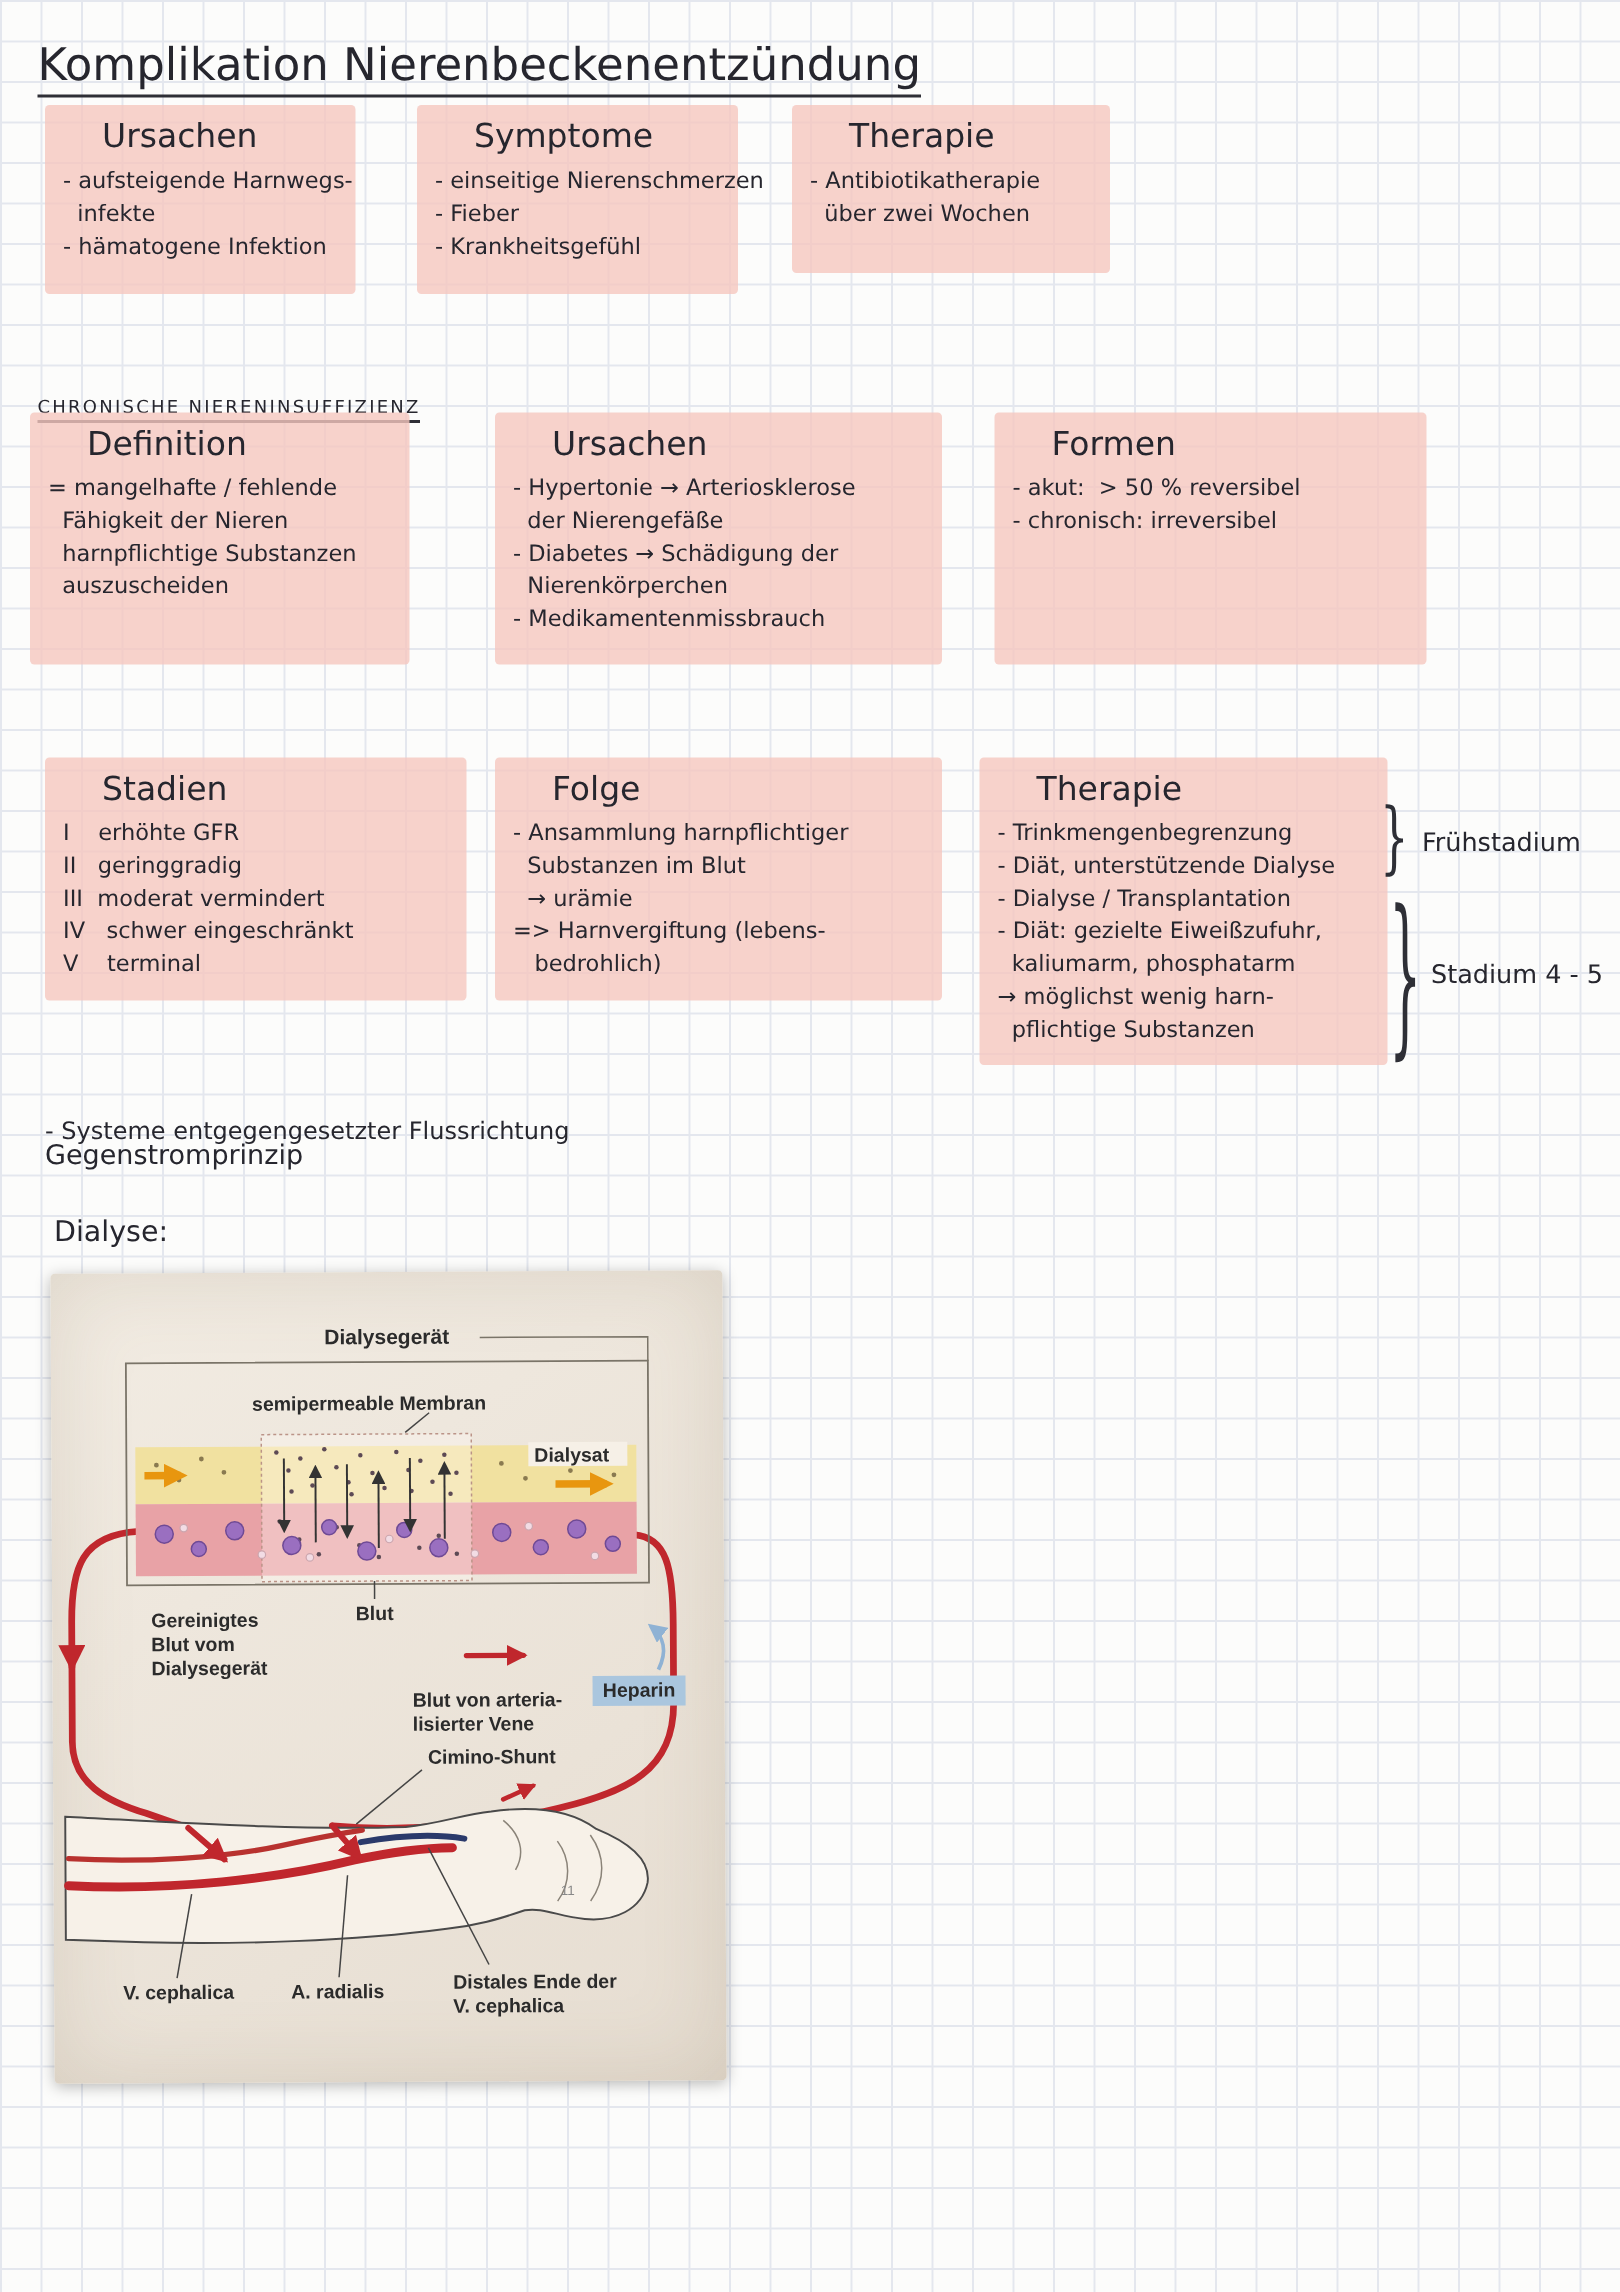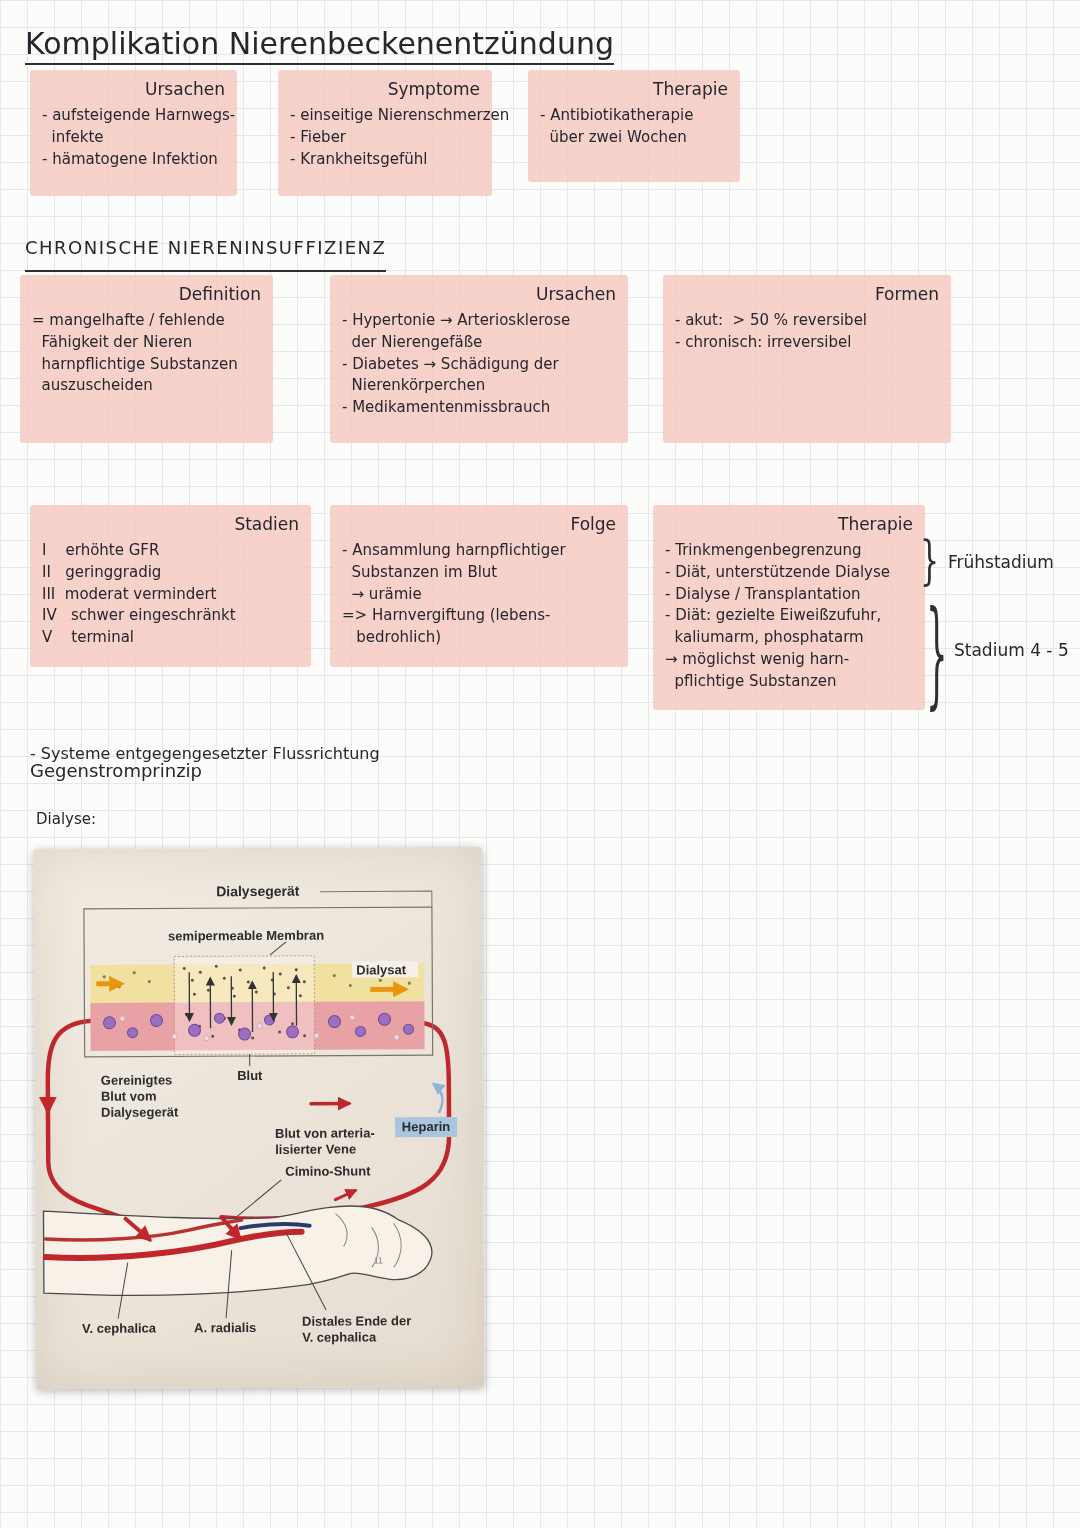--- a/index.html
+++ b/index.html
@@ -8,30 +8,30 @@
     width: 1080px; height: 1528px; position: relative; overflow: hidden;
     font-family: "DejaVu Sans", sans-serif; color: #26262e;
     background-color: #fcfcfb;
     background-image:
       linear-gradient(to right, #e4e7ee 1px, transparent 1px),
       linear-gradient(to bottom, #e4e7ee 1px, transparent 1px);
     background-size: 27px 27px;
   }
   .abs { position: absolute; }
   .title { font-size: 30px; border-bottom: 2px solid #2e2f36; padding-bottom: 2px; }
-  .section-heading { font-size: 18px; letter-spacing: 1.5px; border-bottom: 2px solid #2e2f36; padding-bottom: 12px; }
+  .section-heading { font-size: 12px; letter-spacing: 1.5px; border-bottom: 2px solid #2e2f36; padding-bottom: 2px; margin-top: 27px; }
   .box { position: absolute; background: rgba(245,199,191,0.8); border-radius: 3px; padding: 9px 12px 10px 12px; }
-  .box-heading { font-size: 17px; padding-left: 26px; margin-bottom: 6px; text-align: right; }
+  .box-heading { font-size: 22px; padding-left: 26px; margin-bottom: 6px; }
   .box-body { font-size: 15px; line-height: 1.45; }
   .line { white-space: pre; }
   .side-label { font-size: 17px; }
   .brace { font-family: "DejaVu Serif", serif; color: #2e2f36; line-height: 1; transform-origin: top left; }
   .gegen-heading { font-size: 18px; margin-top: 44px; }
   .gegen-lines { font-size: 16px; line-height: 1.55; }
-  .dialyse-label { font-size: 15px; }
+  .dialyse-label { font-size: 19px; }
   .photo {
     position: absolute; left: 35px; top: 848px; width: 448px; height: 540px;
     background: linear-gradient(145deg, #f2ece3, #e6ddd1);
     border-radius: 3px;
     box-shadow: 0 2px 10px rgba(0,0,0,0.28), inset 0 0 55px rgba(130,110,85,0.18);
     transform: rotate(-0.3deg);
   }
   .dlabel { font-family: "Liberation Sans", sans-serif; font-size: 13px; font-weight: bold; fill: #2b2b2b; }
   .dlabel-lg { font-size: 14px; }
 </style>

